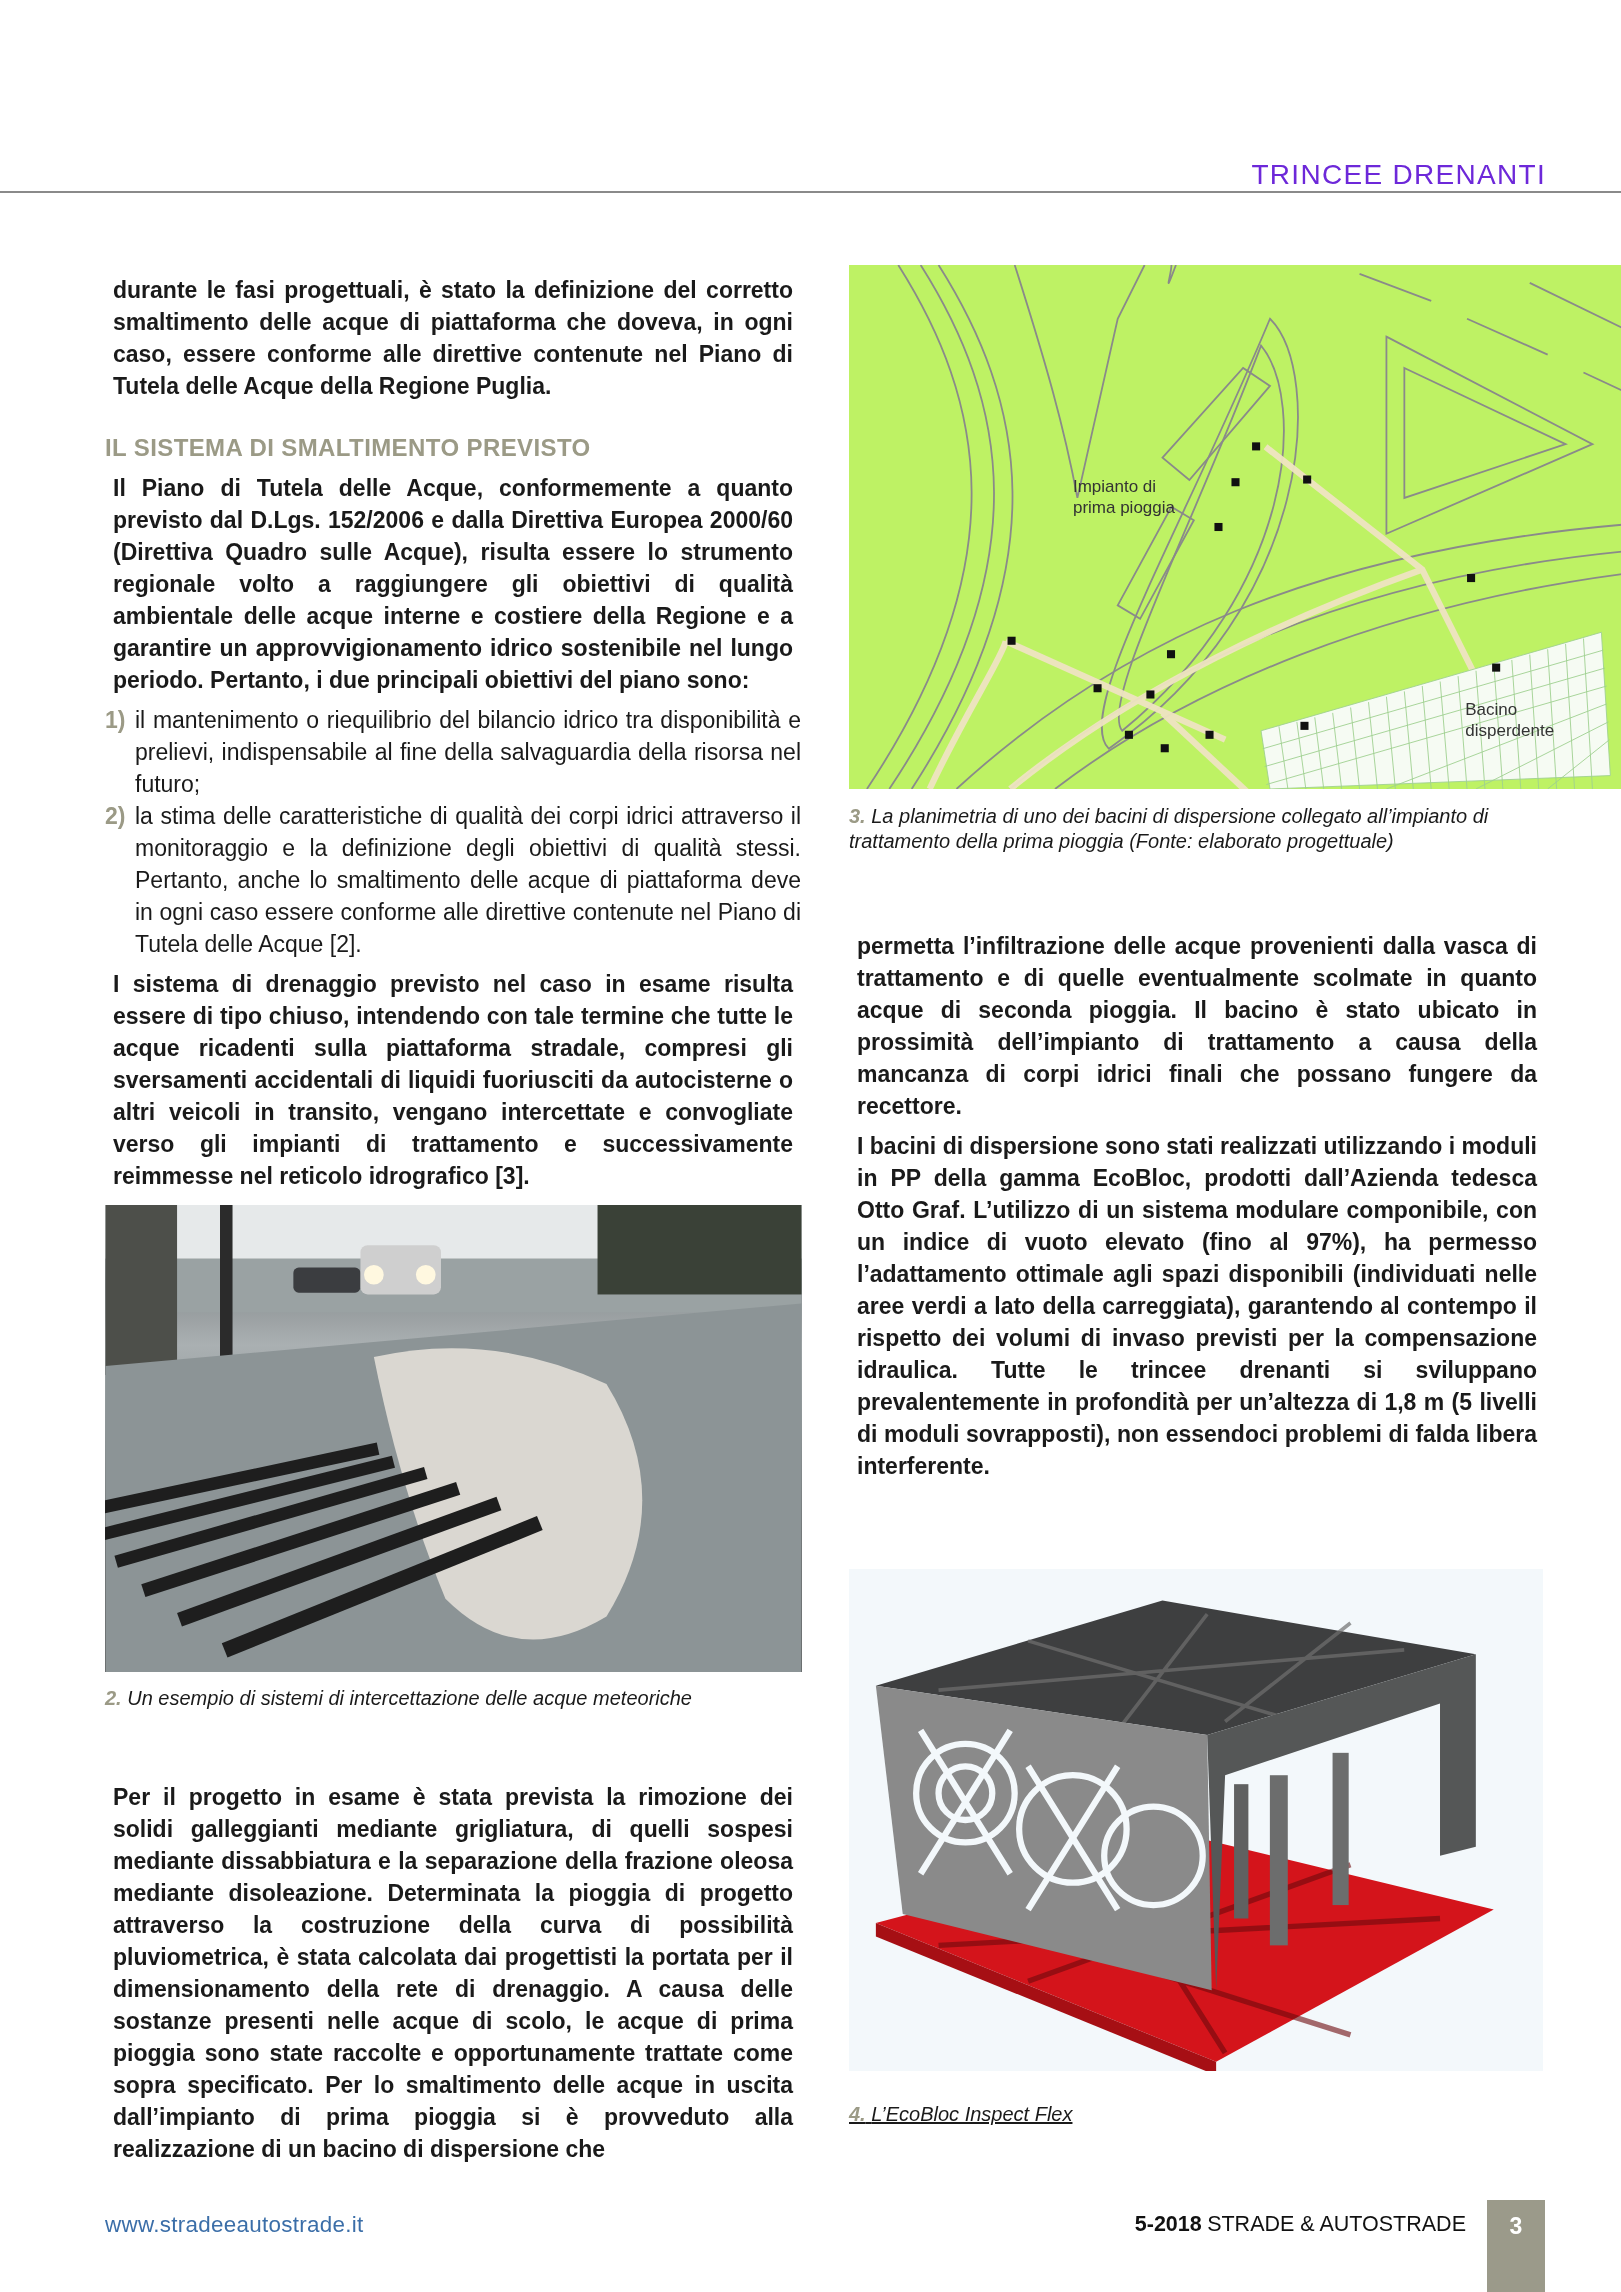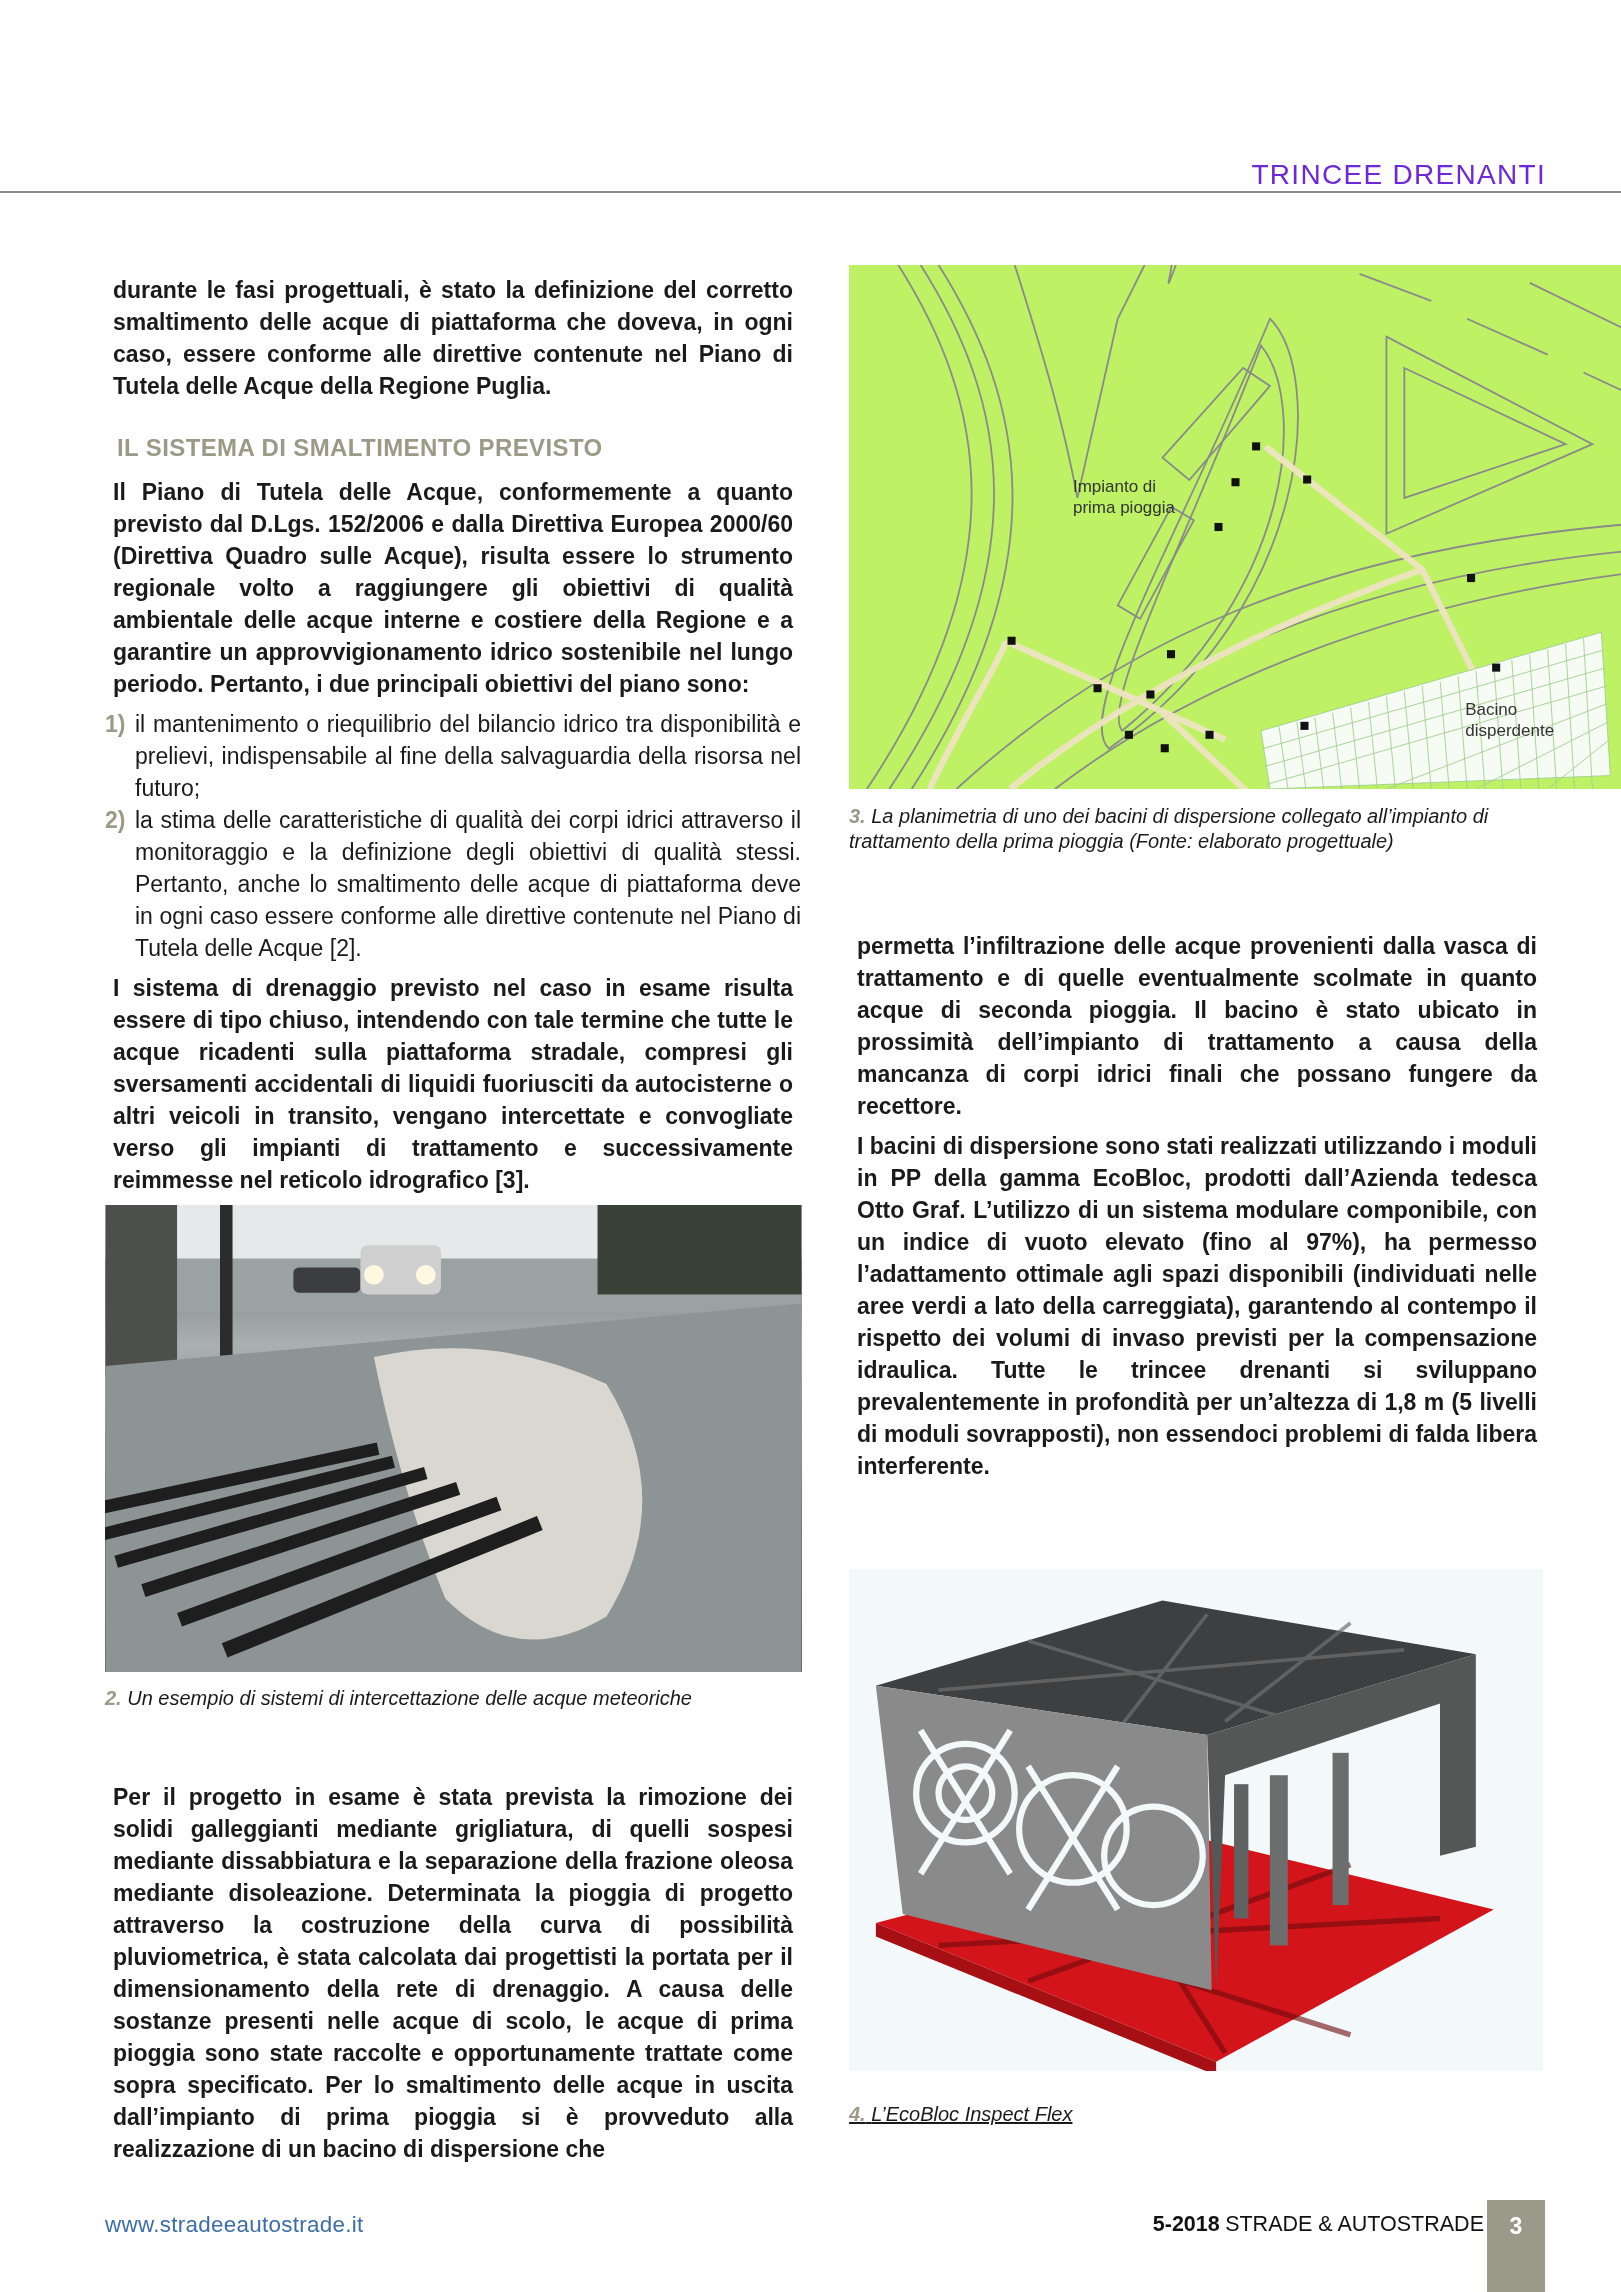--- a/index.html
+++ b/index.html
@@ -12,40 +12,40 @@
   .header-title { right: 76px; top: 159px; font-size: 28px; letter-spacing: 1.3px;
                   color: #6d28d9; font-weight: 400; line-height: 32px; }
 
   
   .col { font-size: 23px; line-height: 32px; text-align: justify; color: #1a1a1a; }
   .col p { margin: 8px; font-weight: bold; }
   .col-left { left: 105px; width: 696px; }
   .col-right { left: 849px; width: 696px; }
 
   .section-heading { color: #9b9a86; font-weight: 700; font-size: 24px; letter-spacing: 0.4px;
-                     line-height: 32px; margin: 12px; }
+                     line-height: 32px; margin: 0; }
 
   .olist { margin: 0; padding: 0; list-style: none; }
   .olist li { position: relative; padding-left: 30px; }
   .olist .num { position: absolute; left: 0; top: 0; color: #9b9a86; font-weight: 700; }
 
   
   .caption { font-size: 20px; font-style: italic; line-height: 25px; color: #1a1a1a; }
   .caption .cap-num { color: #9b9a86; font-weight: 700; font-style: italic; }
 
   
   .fig { overflow: hidden; }
   .fig-plan { left: 849px; top: 265px; width: 773px; height: 524px; background: #bef264; }
   .fig-photo { left: 105px; top: 1205px; width: 697px; height: 467px;
                background: linear-gradient(180deg, #d9dcde 0%, #c2c7c8 8%, #8a8f91 17%, #aab0b2 30%, #8f9698 48%, #5d5f5f 70%, #4a4a4a 100%); }
   .fig-block { left: 849px; top: 1569px; width: 694px; height: 502px; background: #f3f8fb; }
 
   
   .footer-url { left: 105px; top: 2212px; font-size: 22.4px; color: #3b6ea8; letter-spacing: 0.3px; }
-  .footer-issue { right: 138px; top: 2212px; font-size: 21.5px; color: #111; }
+  .footer-issue { right: 156px; top: 2212px; font-size: 21.5px; color: #111; }
   .footer-issue b { font-weight: 700; margin-right: 5.4px; }
   .page-num-block { left: 1487px; top: 2200px; width: 58px; height: 93px; background: #9b9a8a; }
   .page-num { display: block; text-align: center; color: #ffffff; font-weight: 700; font-size: 23px; margin-top: 12.5px; }
 </style>
 </head>
 <body>
 
 <div class="abs header-title">TRINCEE DRENANTI</div>
 <div class="abs header-rule"></div>
 

